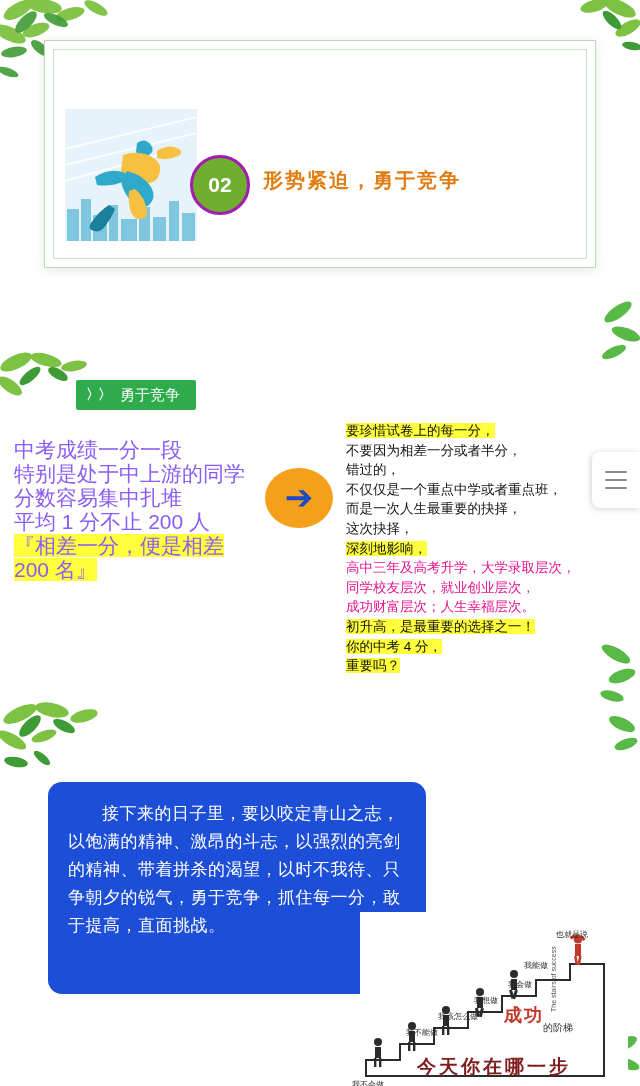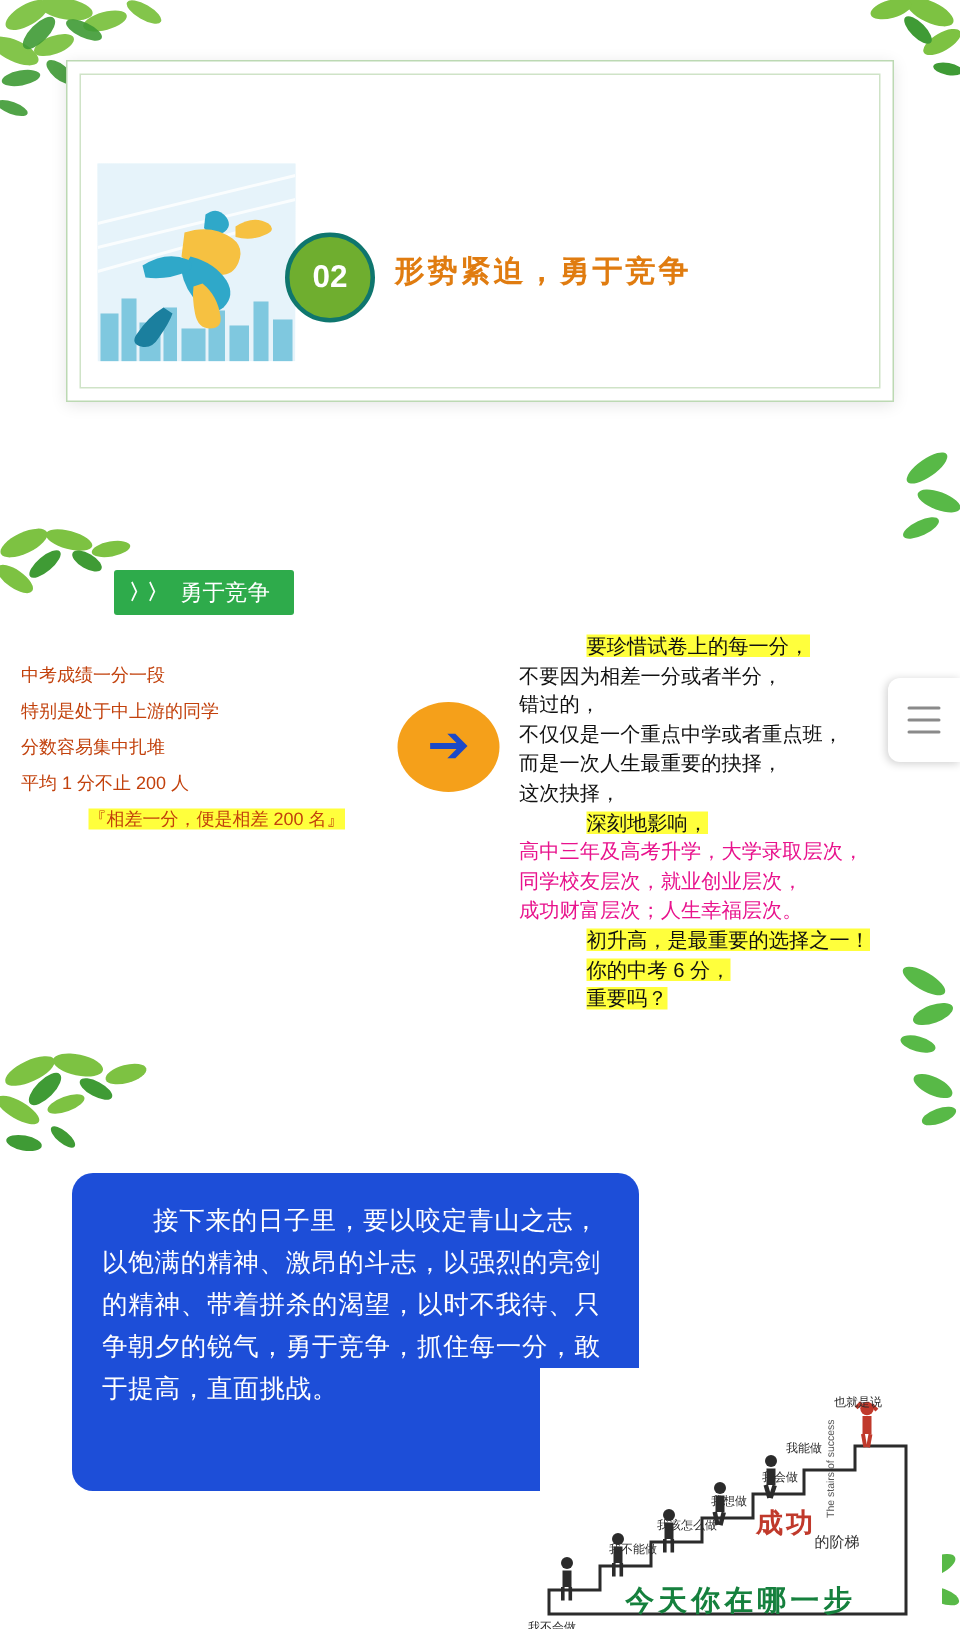--- a/index.html
+++ b/index.html
@@ -51,21 +51,21 @@
     background: linear-gradient(170deg, #dff0f8 0%, #eaf6fb 55%, #ffffff 100%);
     overflow: hidden;
   }
   .title-badge {
     position: absolute;
     left: 145px;
     top: 114px;
     width: 54px;
     height: 54px;
     border-radius: 50%;
-    border: 3px solid #0f766e;
+    border: 3px solid #a21caf;
     background: #6fae2f;
     color: #ffffff;
     font-size: 21px;
     font-weight: bold;
     display: flex;
     align-items: center;
     justify-content: center;
     letter-spacing: 0;
   }
   .title-text {
@@ -98,26 +98,26 @@
     letter-spacing: -2px;
     font-weight: bold;
   }
 
   
   .left-text {
     position: absolute;
     left: 14px;
     top: 438px;
     width: 250px;
-    font-size: 12px;
+    font-size: 21px;
     line-height: 24px;
-    color: #c2410c;
+    color: #8b5cf6;
   }
   .left-text div { white-space: nowrap; }
-  .hl { background: #ffff3c; margin-left: 45px; }
+  .hl { background: #ffff3c; }
   .left-text .wrap2 {
     white-space: normal;
     width: 232px;
   }
 
   
   .arrow-circle {
     position: absolute;
     left: 265px;
     top: 468px;
@@ -204,21 +204,21 @@
     background: #ffffff;
   }
   .stairs-caption {
     position: absolute;
     left: 374px;
     top: 1054px;
     width: 240px;
     text-align: center;
     font-size: 19px;
     font-weight: bold;
-    color: #15803d;
+    color: #7f1d1d;
     letter-spacing: 3px;
   }
   .stairs-success {
     position: absolute;
     left: 504px;
     top: 1003px;
     font-size: 18px;
     font-weight: bold;
     color: #c0392b;
     letter-spacing: 2px;
@@ -408,21 +408,21 @@
   <div><span>不要因为相差一分或者半分，</span></div>
   <div><span>错过的，</span></div>
   <div><span>不仅仅是一个重点中学或者重点班，</span></div>
   <div><span>而是一次人生最重要的抉择，</span></div>
   <div><span>这次抉择，</span></div>
   <div><span class="hl">深刻地影响，</span></div>
   <div><span class="rt-pink">高中三年及高考升学，大学录取层次，</span></div>
   <div><span class="rt-pink">同学校友层次，就业创业层次，</span></div>
   <div><span class="rt-pink">成功财富层次；人生幸福层次。</span></div>
   <div><span class="hl">初升高，是最重要的选择之一！</span></div>
-  <div><span class="hl">你的中考 6 分，</span></div>
+  <div><span class="hl">你的中考 4 分，</span></div>
   <div><span class="hl">重要吗？</span></div>
 </div>
 
 <div class="hamburger">
   <span></span>
   <span></span>
   <span></span>
 </div>
 
 <div class="green-box">

